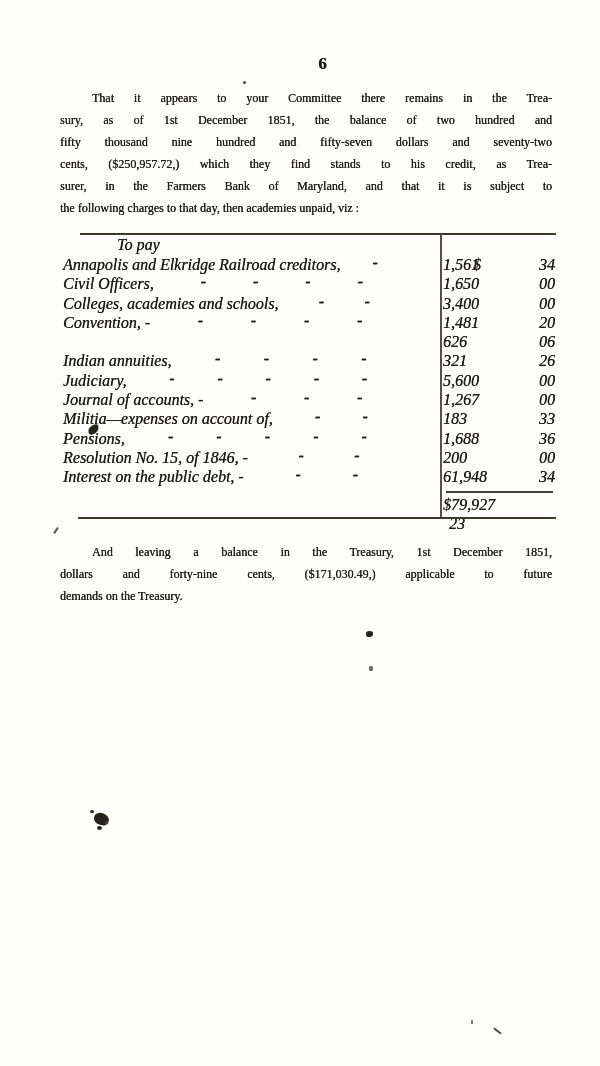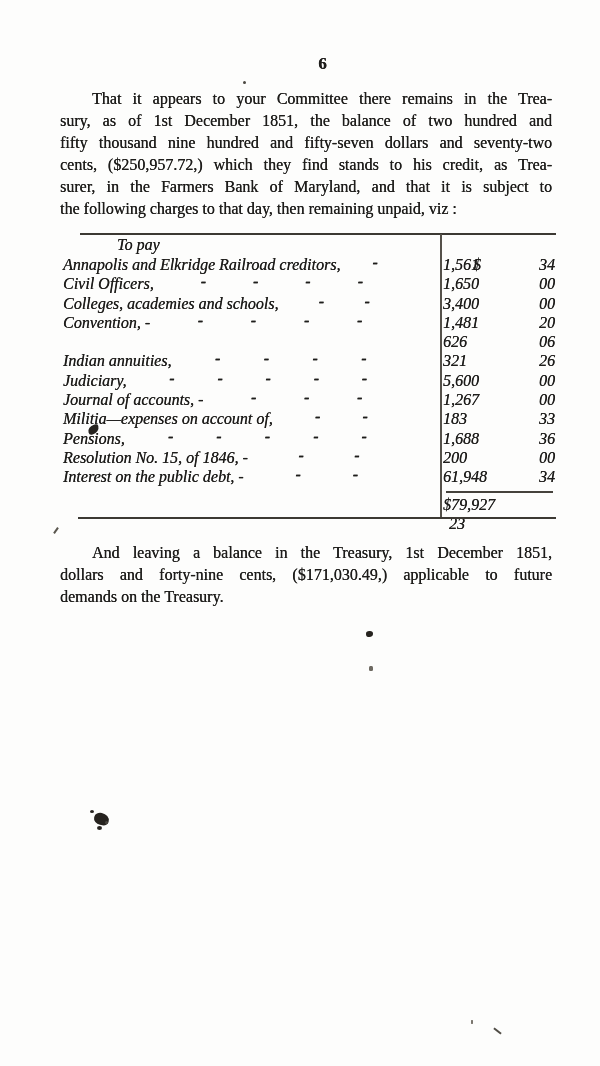--- a/index.html
+++ b/index.html
@@ -12,21 +12,21 @@
     overflow:hidden;
   }
   .page *{box-sizing:border-box;}
   .ink{text-shadow:0.25px 0 0 currentColor;}
   .page-number{
     position:absolute;top:54px;left:300px;width:46px;
     text-align:center;font-weight:bold;font-size:17px;letter-spacing:1px;
   }
   .para{
     position:absolute;left:60px;width:492px;
-    font-size:16px;line-height:21.9px;
+    font-size:12px;line-height:21.9px;
   }
   .para1{top:88px;}
   .para2{top:542px;}
   .pline{text-align:justify;text-align-last:justify;white-space:normal;}
   .para .pline:last-of-type{text-align-last:auto;}
   .para .pline:first-of-type{text-indent:32px;}
   
   .charges-table{
     position:absolute;top:233px;left:60px;width:496px;height:288px;
     font-size:16px;
@@ -65,21 +65,21 @@
       <div class="pline">That it appears to your Committee there remains in the Trea-</div>
 
       <div class="pline">sury, as of 1st December 1851, the balance of two hundred and</div>
 
       <div class="pline">fifty thousand nine hundred and fifty-seven dollars and seventy-two</div>
 
       <div class="pline">cents, ($250,957.72,) which they find stands to his credit, as Trea-</div>
 
       <div class="pline">surer, in the Farmers Bank of Maryland, and that it is subject to</div>
 
-      <div class="pline">the following charges to that day, then remaining unpaid, viz :</div>
+      <div class="pline">the following charges to that day, then academies unpaid, viz :</div>
     </div>
 
   <div class="charges-table">
     <div class="hrule rule-top"></div>
     <div class="vrule"></div>
     <div class="to-pay">To pay</div>
 
     <div class="rows">
 
         <div class="trow">

